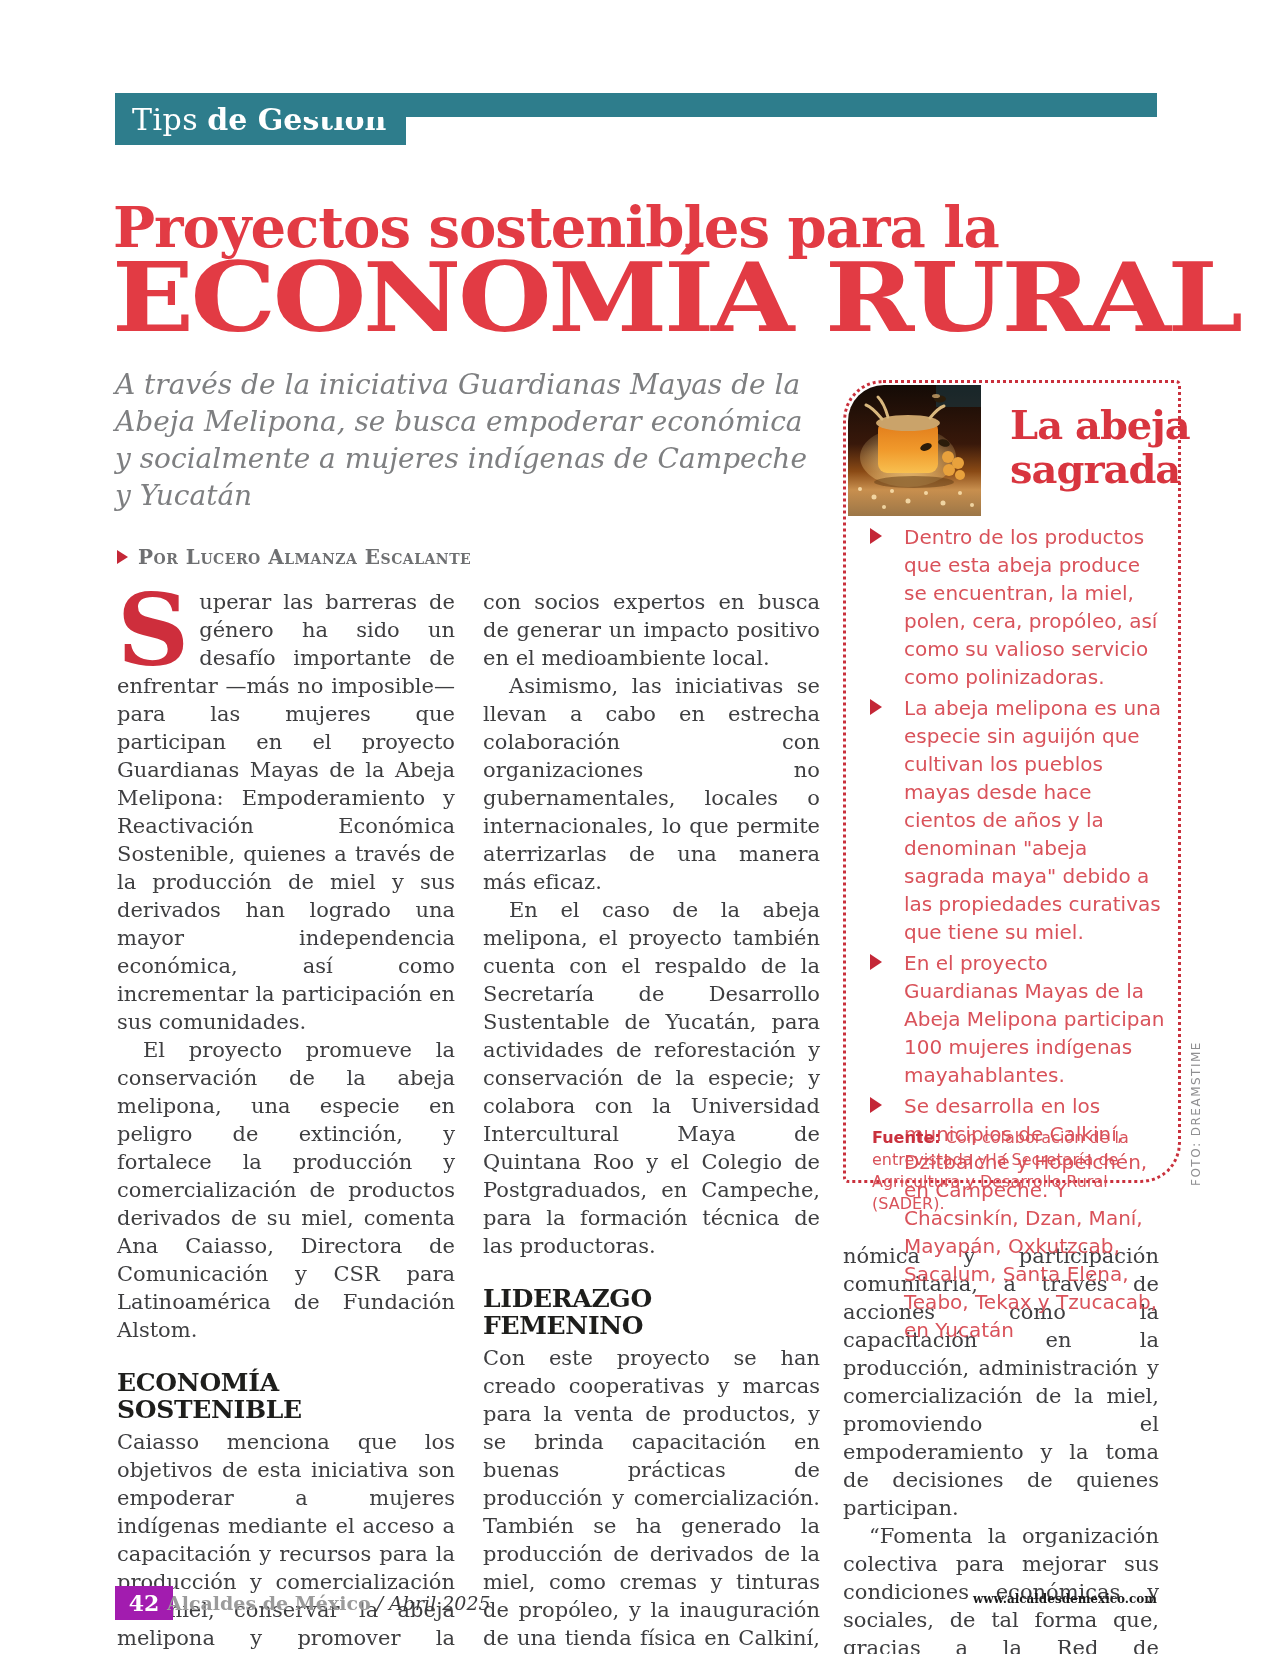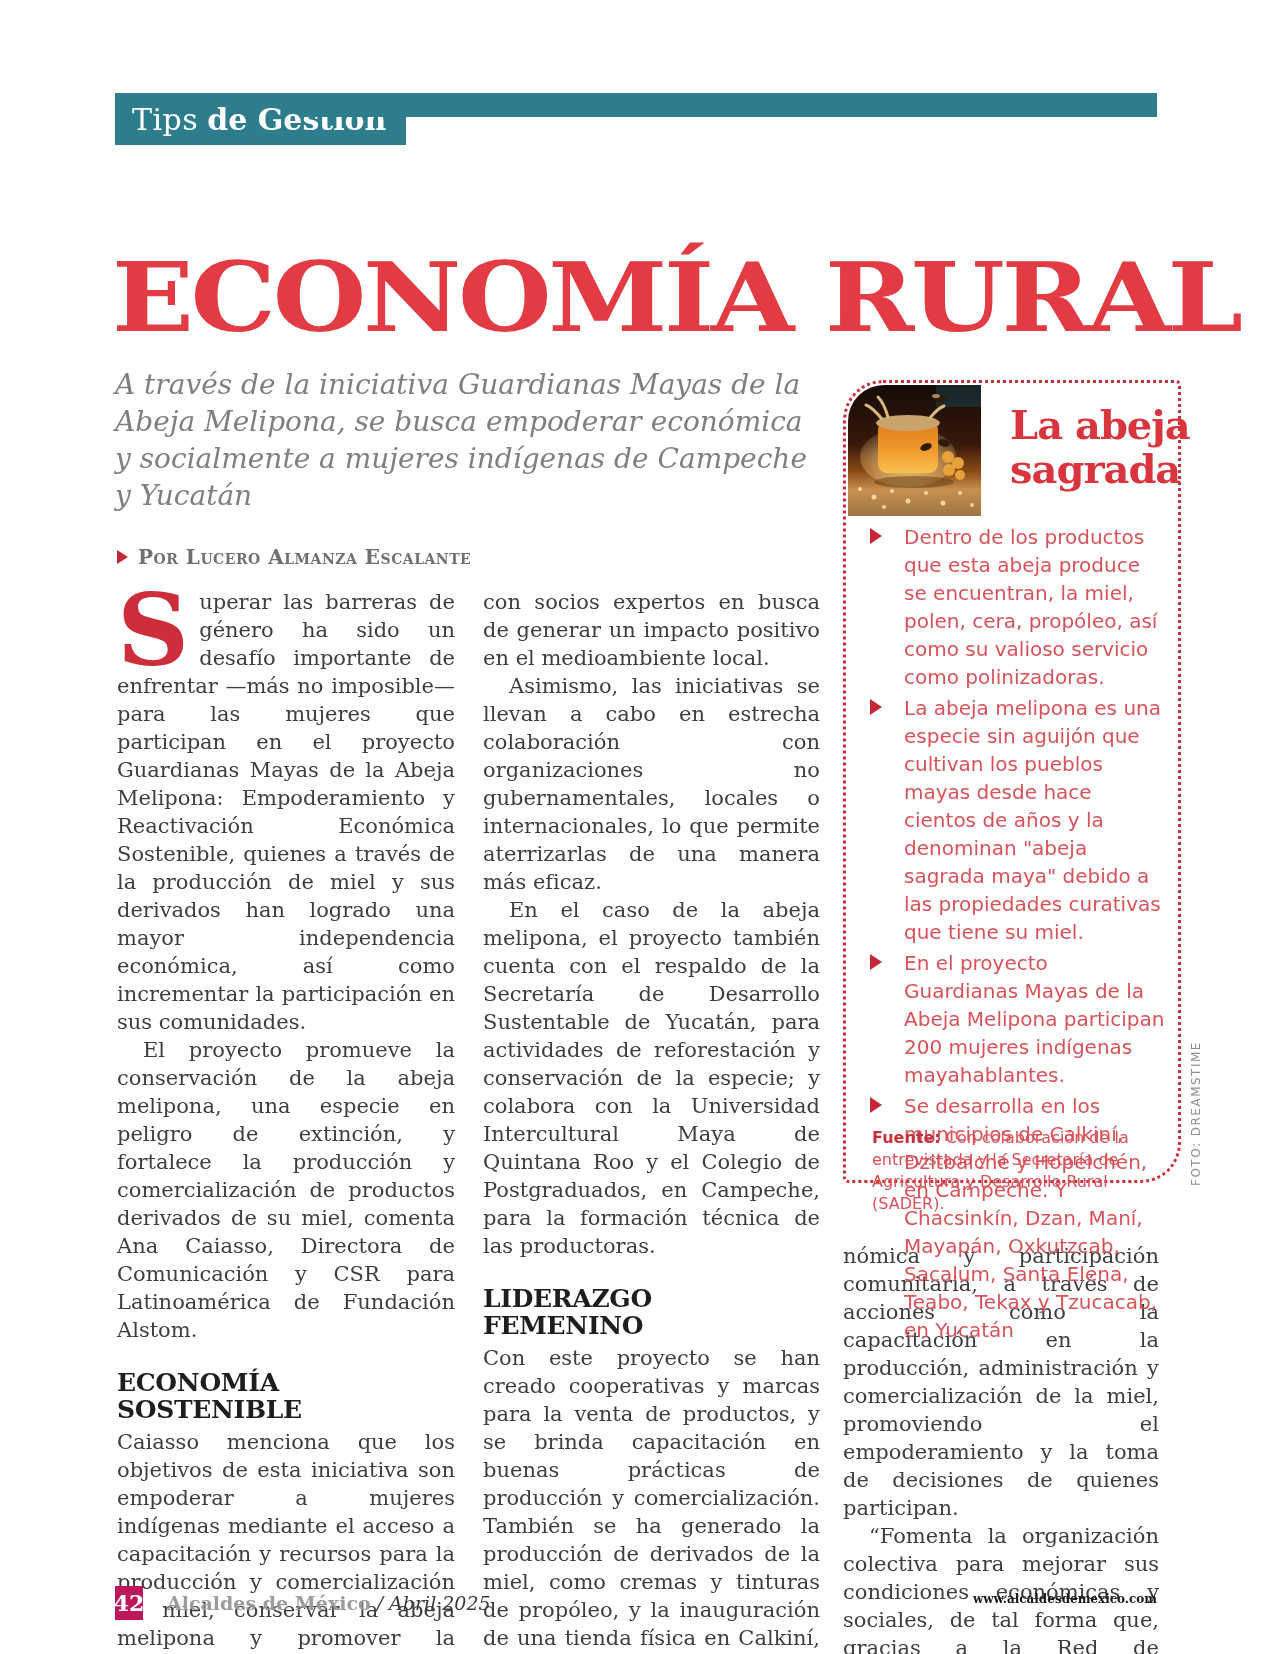--- a/index.html
+++ b/index.html
@@ -93,39 +93,40 @@
   .source b{color:#C9303C;}
   .photo-credit{
     position:absolute;left:1189px;top:1056px;height:130px;
     writing-mode:vertical-rl;transform:rotate(180deg);
     font-family:"DejaVu Sans","Liberation Sans",sans-serif;
     font-size:12px;letter-spacing:1.5px;color:#8F8F91;white-space:nowrap;
   }
 
   
   .page-badge{
-    position:absolute;left:115px;top:1586px;width:28px;height:34px;background:#be185d;
+    position:absolute;left:115px;top:1586px;width:58px;height:34px;background:#a21caf;
     color:#fff;font-weight:700;font-size:22px;display:flex;align-items:center;justify-content:center;
   }
   .footer-mag{position:absolute;left:167px;top:1592px;font-size:19px;white-space:nowrap;}
   .footer-mag .mag{font-weight:700;color:#9B9B9B;}
   .footer-mag .issue{font-style:italic;color:#3B3B3D;}
   .footer-site{position:absolute;right:113px;top:1592px;font-size:12px;font-weight:700;color:#1B1B1B;}
 </style>
 </head>
 <body>
 
 <div class="page">
 
   <div class="tag-banner">
     <span class="light">Tips</span>
     <span class="bold">de Gestión</span>
   </div>
   <div class="tag-strip"></div>
 
+  <div class="title1">Proyectos sostenibles para la</div>
   <div class="title2">ECONOMÍA RURAL</div>
   <div class="subtitle">A través de la iniciativa Guardianas Mayas de la Abeja Melipona, se busca empoderar económica y socialmente a mujeres indígenas de Campeche y Yucatán</div>
 
   <div class="byline">
     <span class="tri"></span><span>Por Lucero Almanza Escalante</span>
   </div>
 
   <div class="col col1">
     <p><span class="dropcap">S</span><span>uperar las barreras de género ha sido un desafío importante de enfrentar —más no imposible— para las mujeres que participan en el proyecto Guardianas Mayas de la Abeja Melipona: Empoderamiento y Reactivación Económica Sostenible, quienes a través de la producción de miel y sus derivados han logrado una mayor independencia económica, así como incrementar la participación en sus comunidades.</span></p>
     <p class="ind">El proyecto promueve la conservación de la abeja melipona, una especie en peligro de extinción, y fortalece la producción y comercialización de productos derivados de su miel, comenta Ana Caiasso, Directora de Comunicación y CSR para Latinoamérica de Fundación Alstom.</p>
@@ -198,21 +199,21 @@
             <circle cx="124" cy="120" r="2"></circle>
             <circle cx="36" cy="122" r="2"></circle>
         </g>
         <ellipse cx="66" cy="97" rx="40" ry="6" fill="#5e3a14" opacity="0.5"></ellipse>
       </svg>
     </div>
     <div class="sidetitle">La abeja sagrada</div>
     <ul class="sidelist">
       <li><span class="tri"></span><span>Dentro de los productos que esta abeja produce se encuentran, la miel, polen, cera, propóleo, así como su valioso servicio como polinizadoras.</span></li>
       <li><span class="tri"></span><span>La abeja melipona es una especie sin aguijón que cultivan los pueblos mayas desde hace cientos de años y la denominan "abeja sagrada maya" debido a las propiedades curativas que tiene su miel.</span></li>
-      <li><span class="tri"></span><span>En el proyecto Guardianas Mayas de la Abeja Melipona participan 200 mujeres indígenas mayahablantes.</span></li>
+      <li><span class="tri"></span><span>En el proyecto Guardianas Mayas de la Abeja Melipona participan 100 mujeres indígenas mayahablantes.</span></li>
       <li><span class="tri"></span><span>Se desarrolla en los municipios de Calkiní, Dzitbalché y Hopelchén, en Campeche. Y Chacsinkín, Dzan, Maní, Mayapán, Oxkutzcab, Sacalum, Santa Elena, Teabo, Tekax y Tzucacab, en Yucatán</span></li>
     </ul>
     <div class="source">
       <b>Fuente:</b><span> Con colaboración de la entrevistada y la Secretaría de Agricultura y Desarrollo Rural (SADER).</span>
     </div>
   </div>
 
   <div class="photo-credit">FOTO: DREAMSTIME</div>
 
   <div class="page-badge">42</div>

